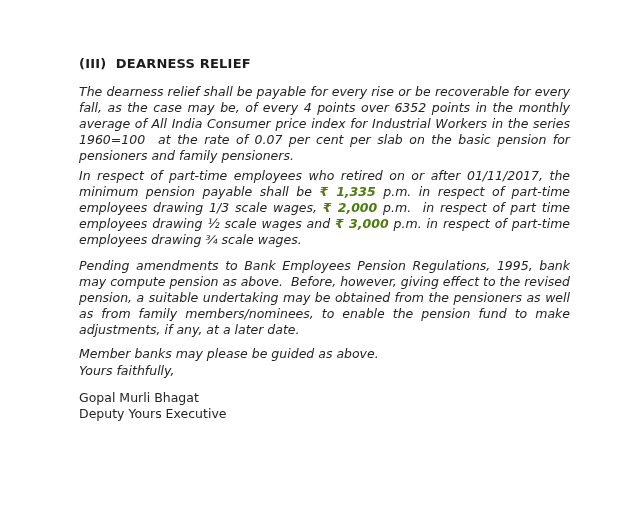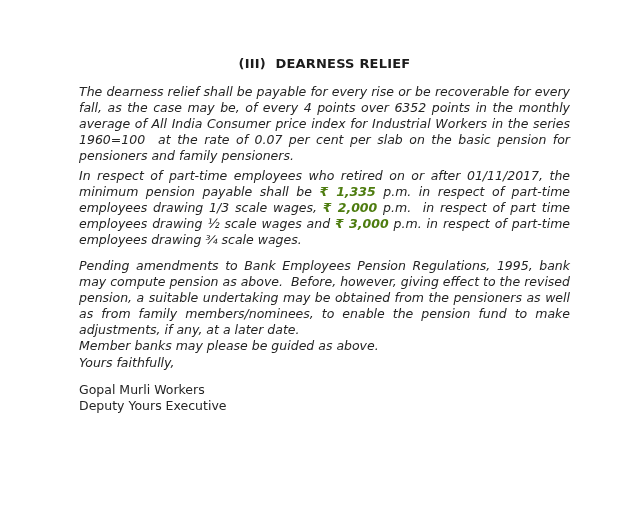--- a/index.html
+++ b/index.html
@@ -18,32 +18,31 @@
     color: #242424;
     font-size: 12.5px;
     line-height: 16px;
   }
   .heading {
     font-weight: bold;
     font-size: 13px;
     line-height: 16px;
     color: #1c1c1c;
     letter-spacing: 0.2px;
-    text-align: center;
   }
   .heading-iii { margin-bottom: 12px; }
   .heading-iv  { margin-bottom: 12px; padding-left: 3px; }
   .para {
     text-align: justify;
     margin-bottom: 10px;
     font-style: italic;
   }
   .para-dearness { margin-bottom: 4px; }
   .para-pension  { margin-bottom: 10px; }
-  .para-pending  { margin-bottom: 0; }
+  .para-pending  { margin-bottom: 8px; }
   .line-guidance { margin-bottom: 1px; }
   .line-closing  { margin-bottom: 11px; }
   .amount { font-weight: bold; color: #4d7c0f; }
   .signature { line-height: 15.5px; }
   .sig-sd { padding-left: 39px; }
 </style>
 </head>
 <body>
 
 <div class="doc">
@@ -55,17 +54,17 @@
 
   <p class="para para-pension"><span>In respect of part-time employees who retired on or after 01/11/2017, the minimum pension payable shall be </span><span class="amount">₹ 1,335</span><span> p.m. in respect of part-time employees drawing 1/3 scale wages, </span><span class="amount">₹ 2,000</span><span> p.m.&nbsp; in respect of part time employees drawing ½ scale wages and </span><span class="amount">₹ 3,000</span><span> p.m. in respect of part-time employees drawing ¾ scale wages.</span></p>
 
   <p class="para para-pending">Pending amendments to Bank Employees Pension Regulations, 1995, bank may compute pension as above.&nbsp; Before, however, giving effect to the revised pension, a suitable undertaking may be obtained from the pensioners as well as from family members/nominees, to enable the pension fund to make adjustments, if any, at a later date.</p>
 
   <p class="para line-guidance">Member banks may please be guided as above.</p>
 
   <p class="para line-closing">Yours faithfully,</p>
 
   <div class="signature">
-    <div>Gopal Murli Workers</div>
+    <div>Gopal Murli Bhagat</div>
     <div>Deputy Yours Executive</div>
   </div>
 
 </div>
 
 </body></html>

